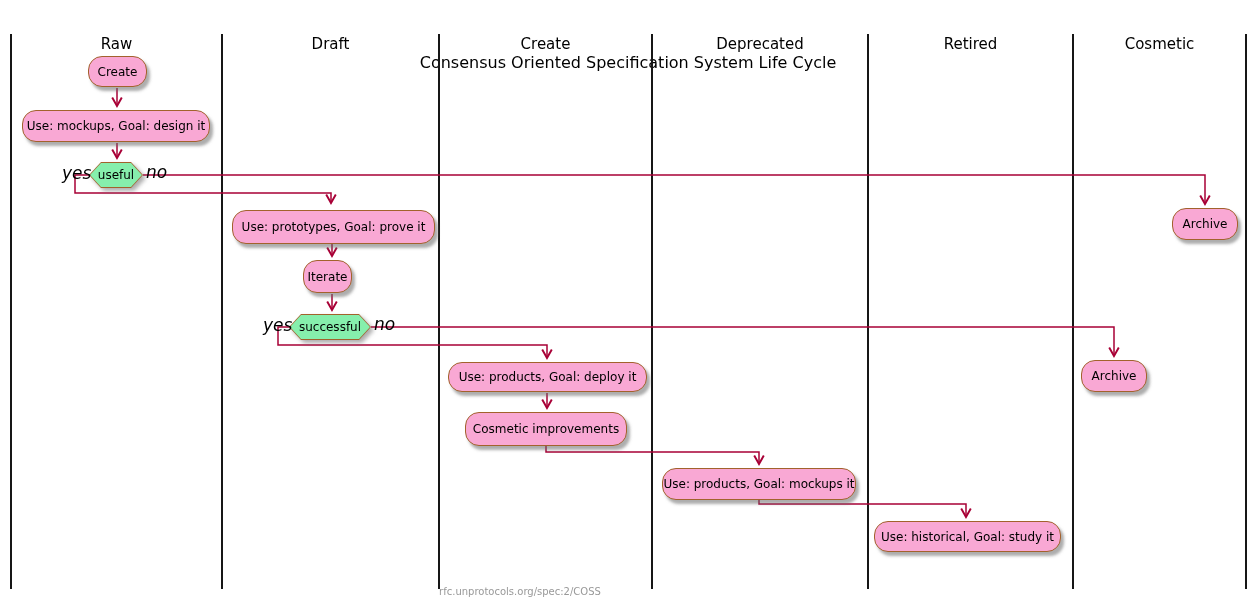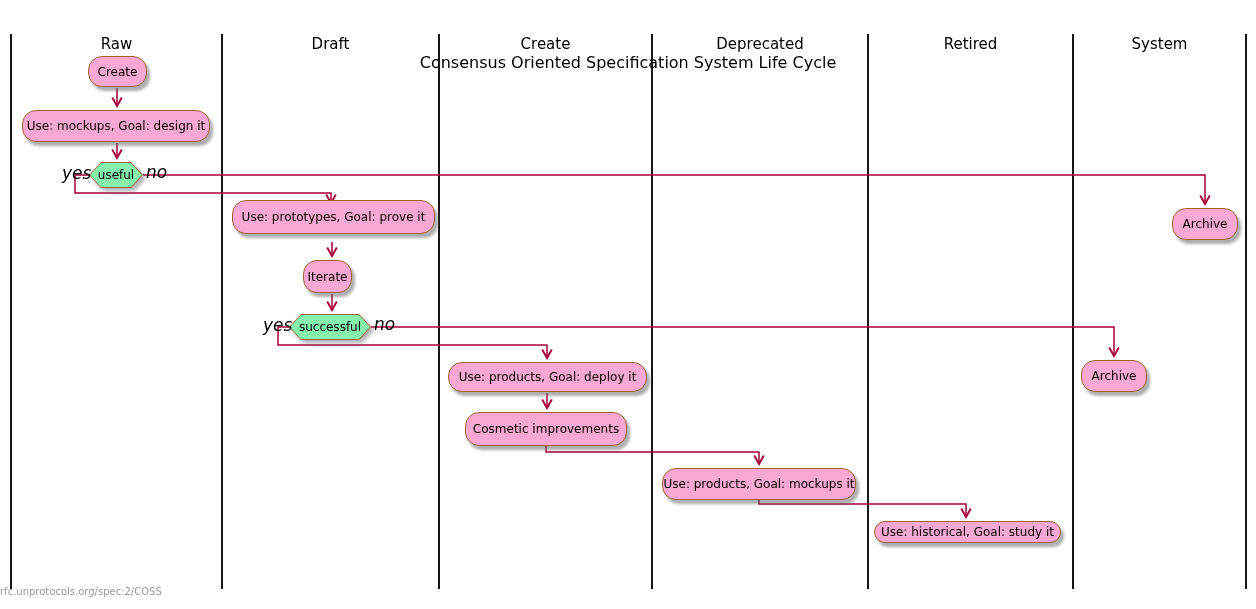--- a/index.html
+++ b/index.html
@@ -28,21 +28,21 @@
     clip-path:polygon(12px 0,calc(100% - 12px) 0,100% 50%,calc(100% - 12px) 100%,12px 100%,0 50%);
   }
   .hex .hex-inner{
     position:absolute;inset:1px;background:#86efac;
     clip-path:polygon(11px 0,calc(100% - 11px) 0,100% 50%,calc(100% - 11px) 100%,11px 100%,0 50%);
     display:flex;align-items:center;justify-content:center;
     font-size:12px;color:#000;white-space:nowrap;
   }
   .branch-label{position:absolute;font-size:17px;color:#000;white-space:nowrap;font-style:italic;}
   .footer{
-    position:absolute;left:0;top:586px;width:1040px;
+    position:absolute;left:0;top:586px;width:1040px;text-align:center;
     font-size:10px;color:#999;
   }
   svg.arrows{position:absolute;left:0;top:0;}
   svg.arrows polyline{fill:none;stroke:#A80036;stroke-width:1.5;}
 </style>
 </head>
 <body>
 
 <div id="canvas">
 
@@ -54,21 +54,21 @@
   <div class="vline" style="left:651px"></div>
   <div class="vline" style="left:867px"></div>
   <div class="vline" style="left:1072px"></div>
   <div class="vline" style="left:1245px"></div>
 
   <div class="lane-label" style="left:12px;width:209px">Raw</div>
   <div class="lane-label" style="left:223px;width:215px">Draft</div>
   <div class="lane-label" style="left:440px;width:211px">Create</div>
   <div class="lane-label" style="left:653px;width:214px">Deprecated</div>
   <div class="lane-label" style="left:869px;width:203px">Retired</div>
-  <div class="lane-label" style="left:1074px;width:171px">System</div>
+  <div class="lane-label" style="left:1074px;width:171px">Cosmetic</div>
 
   <svg class="arrows" width="1256" height="609">
     <defs>
       <marker id="ah" viewBox="0 0 10 10" refX="8" refY="5" markerWidth="8" markerHeight="8" orient="auto">
         <path d="M1,1 L8,5 L1,9" fill="none" stroke="#A80036" stroke-width="1.6"></path>
       </marker>
     </defs>
     <polyline points="117,88 117,106" marker-end="url(#ah)"></polyline>
     <polyline points="117,143 117,158" marker-end="url(#ah)"></polyline>
     <polyline points="143,175 1205,175 1205,204" marker-end="url(#ah)"></polyline>
@@ -77,26 +77,26 @@
     <polyline points="332,294 332,310" marker-end="url(#ah)"></polyline>
     <polyline points="371,327 1114,327 1114,356" marker-end="url(#ah)"></polyline>
     <polyline points="290,327 278,327 278,345 547,345 547,358" marker-end="url(#ah)"></polyline>
     <polyline points="547,393 547,408" marker-end="url(#ah)"></polyline>
     <polyline points="546,446 546,452 759,452 759,464" marker-end="url(#ah)"></polyline>
     <polyline points="759,500 759,504 966,504 966,517" marker-end="url(#ah)"></polyline>
   </svg>
 
   <div class="node" style="left:88px;top:56px;width:59px;height:31px">Create</div>
   <div class="node" style="left:22px;top:110px;width:188px;height:32px">Use: mockups, Goal: design it</div>
-  <div class="node" style="left:232px;top:200px;width:203px;height:34px">Use: prototypes, Goal: prove it</div>
+  <div class="node" style="left:232px;top:210px;width:203px;height:34px">Use: prototypes, Goal: prove it</div>
   <div class="node" style="left:303px;top:260px;width:49px;height:33px">Iterate</div>
   <div class="node" style="left:448px;top:362px;width:199px;height:30px">Use: products, Goal: deploy it</div>
   <div class="node" style="left:465px;top:412px;width:162px;height:34px">Cosmetic improvements</div>
   <div class="node" style="left:662px;top:468px;width:194px;height:32px">Use: products, Goal: mockups it</div>
-  <div class="node" style="left:874px;top:521px;width:187px;height:22px">Use: historical, Goal: study it</div>
+  <div class="node" style="left:874px;top:521px;width:187px;height:31px">Use: historical, Goal: study it</div>
   <div class="node" style="left:1172px;top:208px;width:66px;height:32px">Archive</div>
   <div class="node" style="left:1081px;top:360px;width:66px;height:32px">Archive</div>
 
   <div class="hex" style="left:89px;top:162px;width:54px;height:26px">
     <div class="hex-outer"></div>
     <div class="hex-inner">useful</div>
   </div>
   <div class="hex" style="left:289px;top:314px;width:82px;height:26px">
     <div class="hex-outer"></div>
     <div class="hex-inner">successful</div>

